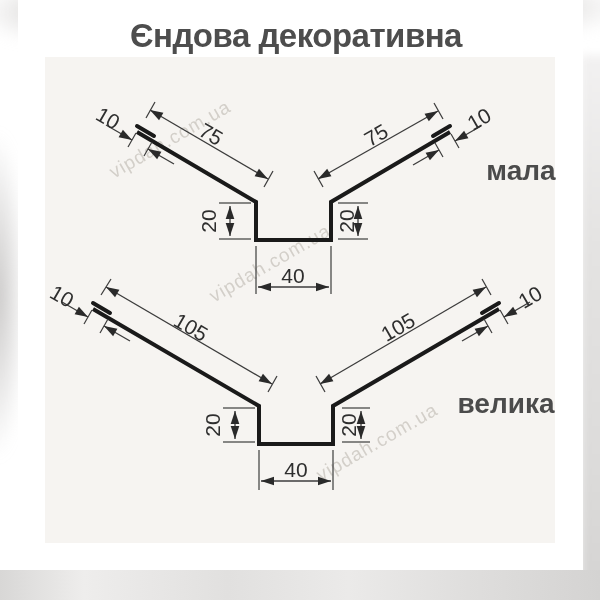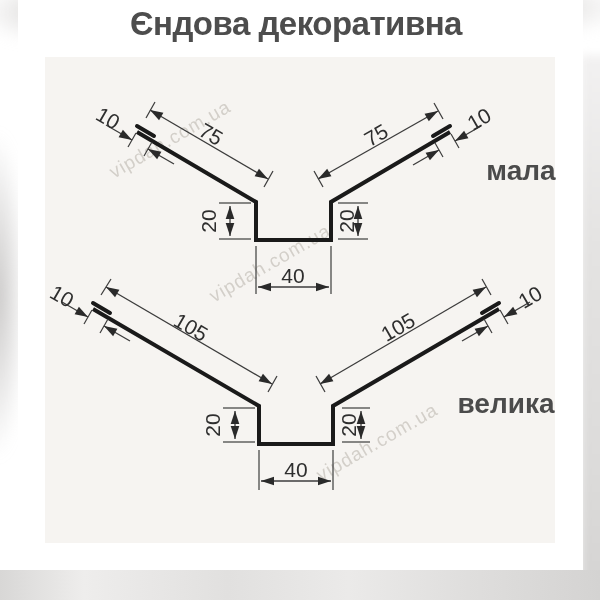--- a/index.html
+++ b/index.html
@@ -15,21 +15,21 @@
     background:radial-gradient(closest-side,rgba(210,208,207,.7),rgba(210,208,207,0));filter:blur(7px);}
   .blob-tr{right:-30px;top:-20px;width:150px;height:55px;border-radius:50%;
     background:radial-gradient(closest-side,rgba(215,213,212,.7),rgba(215,213,212,0));filter:blur(7px);}
   .blob-right{right:-14px;top:55px;width:34px;height:545px;
     background:linear-gradient(180deg,#f2f1f1 0%,#e4e3e2 35%,#dcdbda 75%,#d4d3d2 100%);filter:blur(5px);}
   .card{position:absolute;left:18px;top:0;width:565px;height:570px;background:#ffffff;}
   .bottom-strip{position:absolute;left:0;top:570px;width:600px;height:30px;
     background:linear-gradient(90deg,#d8d7d6 0%,#eeedec 14%,#e1e0df 38%,#ebeae9 58%,#dfdedd 78%,#d4d3d2 100%);}
   .panel{position:absolute;left:45px;top:57px;width:510px;height:486px;background:#f6f4f1;}
   .title{
-    position:absolute;left:0;top:5px;width:592px;text-align:center;
+    position:absolute;left:0;top:17px;width:592px;text-align:center;
     font-size:33px;line-height:38px;font-weight:700;color:#4d4d4d;letter-spacing:-0.5px;
   }
   svg.draw{position:absolute;left:0;top:0;width:600px;height:600px;}
   .profile{fill:none;stroke:#1a1a1a;stroke-width:4;stroke-linejoin:miter;}
   .hem{stroke:#1a1a1a;stroke-width:4;stroke-linecap:round;}
   .dim{stroke:#3c3c3c;stroke-width:1.3;fill:none;}
   .tick{stroke:#3c3c3c;stroke-width:1.2;}
   .dimtext{font-family:"Liberation Sans",sans-serif;font-size:21px;fill:#2e2e2e;}
   .sizelabel{font-family:"Liberation Sans",sans-serif;font-size:28px;font-weight:700;fill:#4b4b4b;}
   .wm{font-family:"Liberation Sans",sans-serif;font-size:19px;fill:#b7b2aa;opacity:.55;letter-spacing:1px;}

